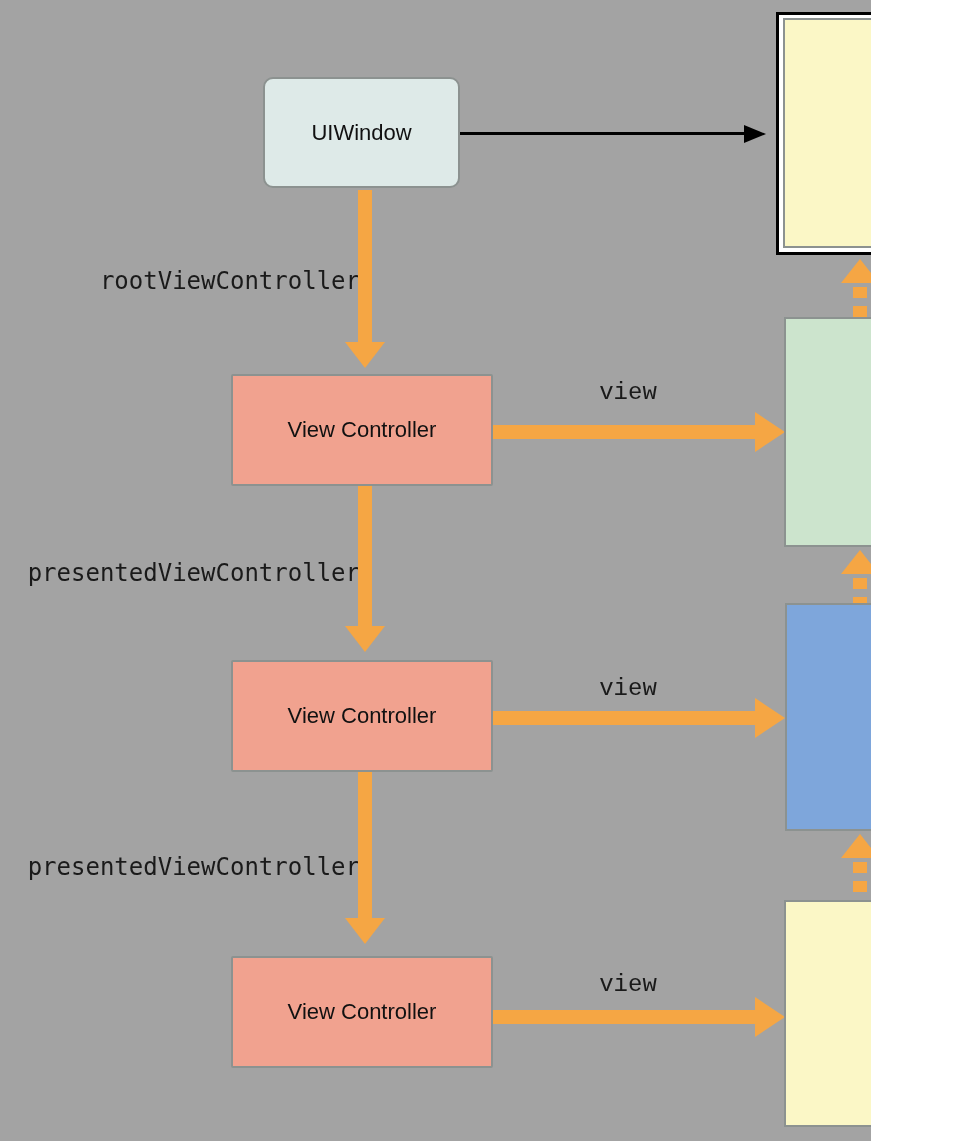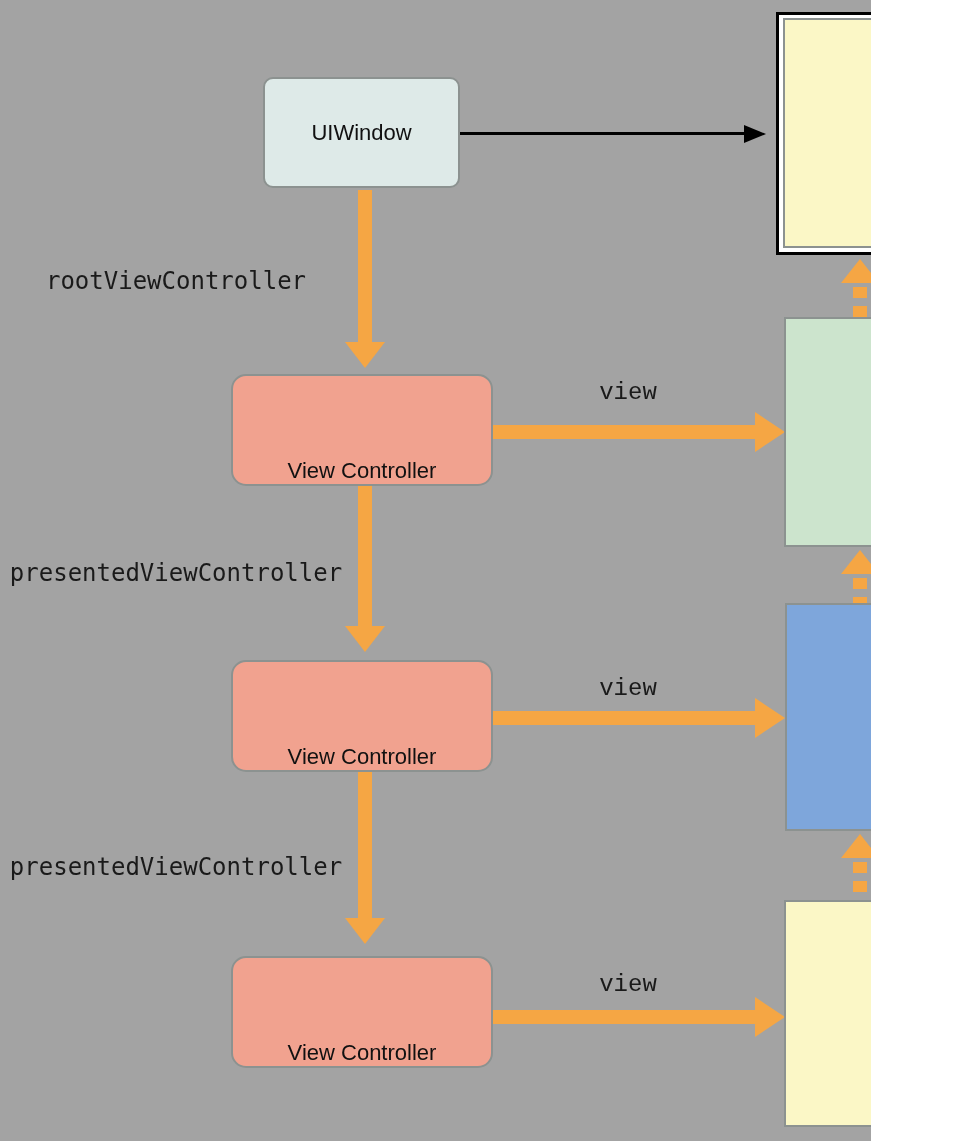--- a/index.html
+++ b/index.html
@@ -24,37 +24,36 @@
     color: #111111;
   }
   .uiwindow {
     left: 263px; top: 77px; width: 197px; height: 111px;
     background: var(--window-fill);
     border-radius: 10px;
   }
   .vc {
     left: 231px; width: 262px; height: 112px;
     background: var(--controller-fill);
-    border-radius: 15px;
-    align-items: flex-end;
+    border-radius: 2px;
   }
   .vc1 { top: 374px; }
   .vc2 { top: 660px; }
   .vc3 { top: 956px; }
 
   
   .mono-label {
     position: absolute;
     font-family: "DejaVu Sans Mono", monospace;
     font-size: 24px;
     line-height: 30px;
     color: #1a1a1a;
     white-space: nowrap;
   }
-  .edge-label-left { left: 4px; width: 344px; text-align: center; }
+  .edge-label-left { left: 16px; width: 344px; text-align: right; }
   .root-label       { top: 266px; }
   .presented1-label { top: 558px; }
   .presented2-label { top: 852px; }
   .view-label { left: 558px; width: 140px; text-align: center; font-family: Liberation Mono, monospace; }
   .view1 { top: 378px; }
   .view2 { top: 674px; }
   .view3 { top: 970px; }
 
   
   .vstem {

